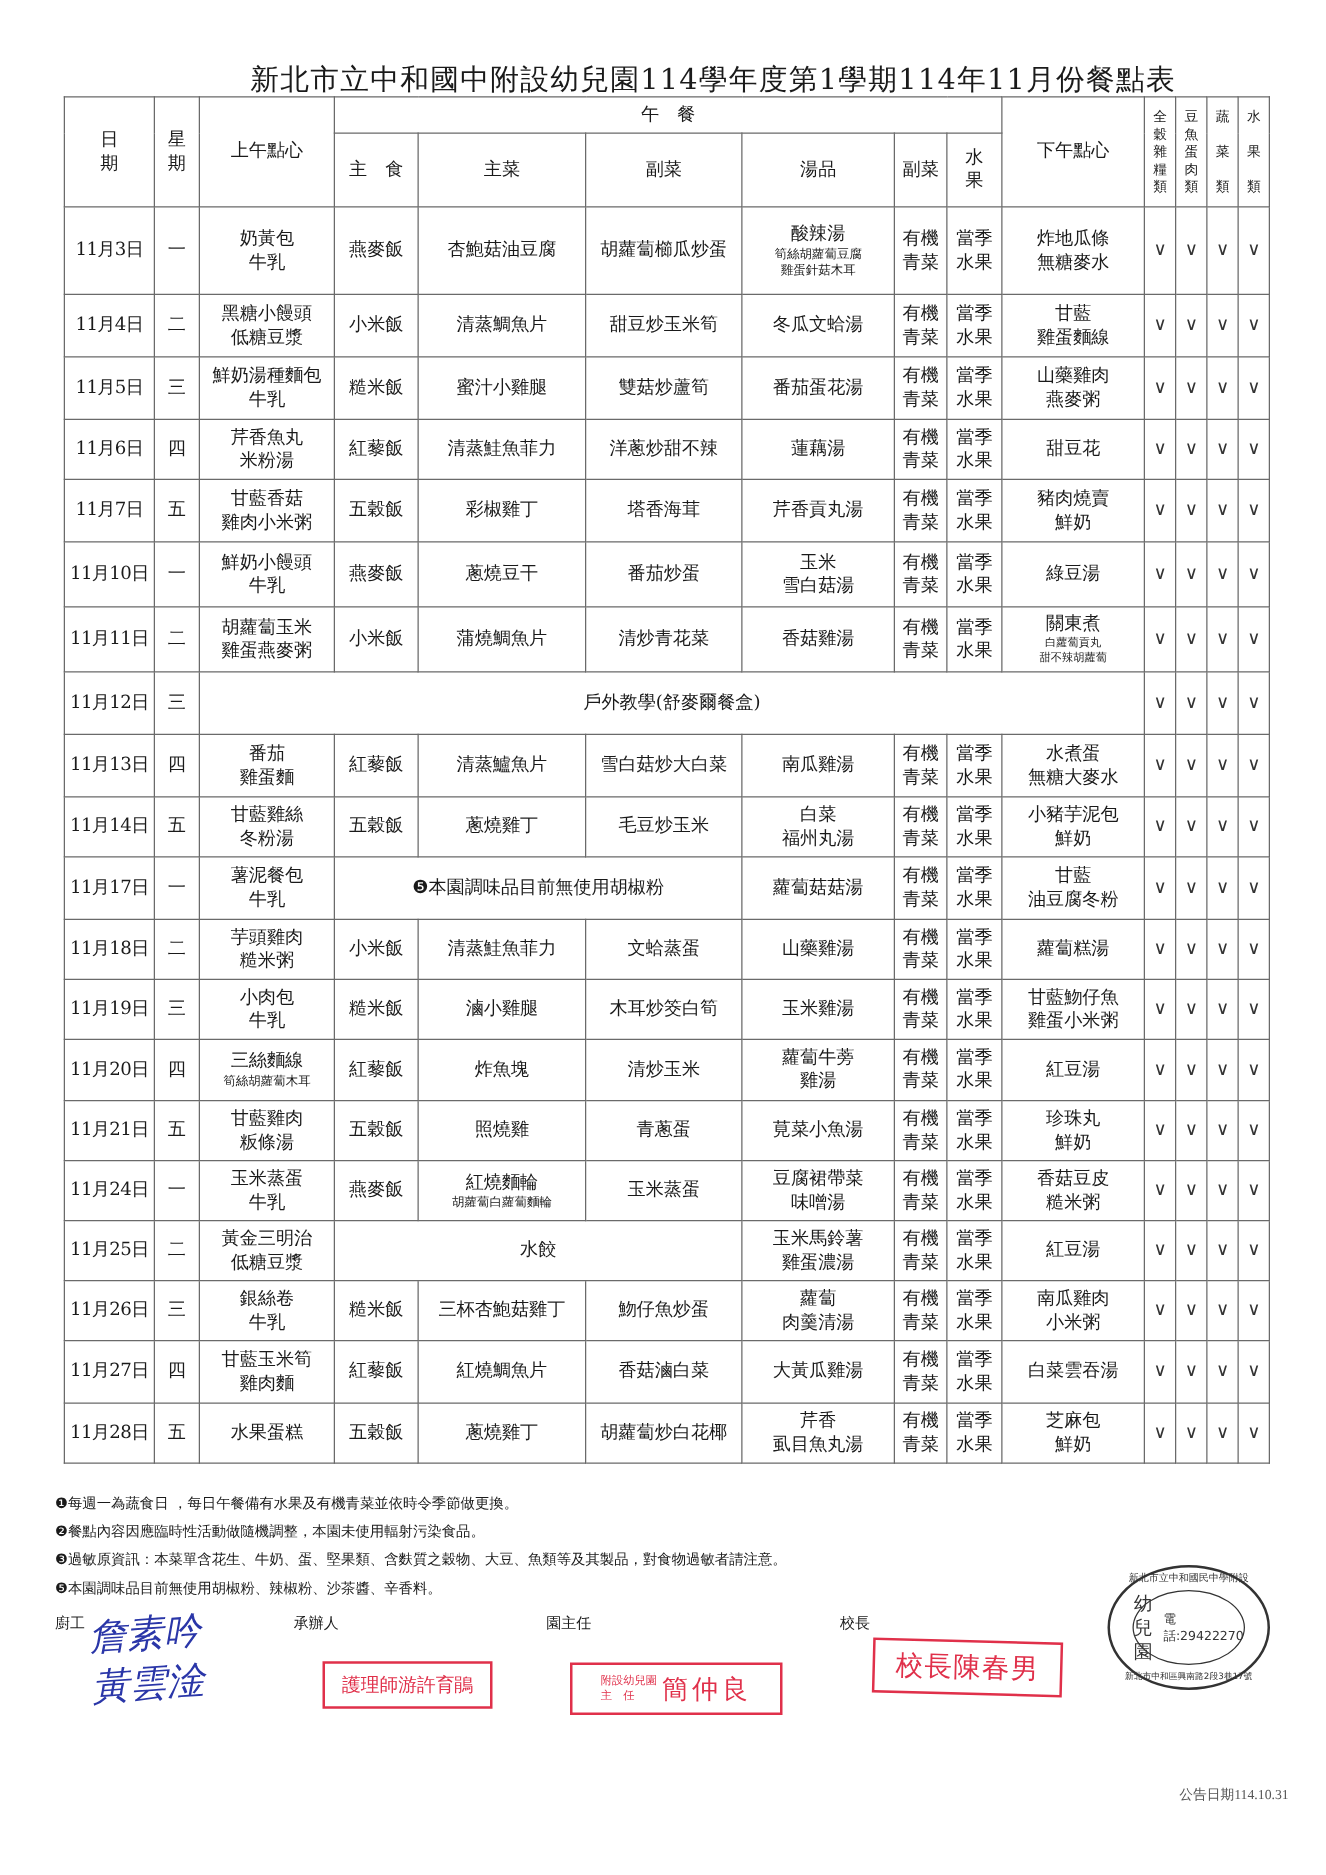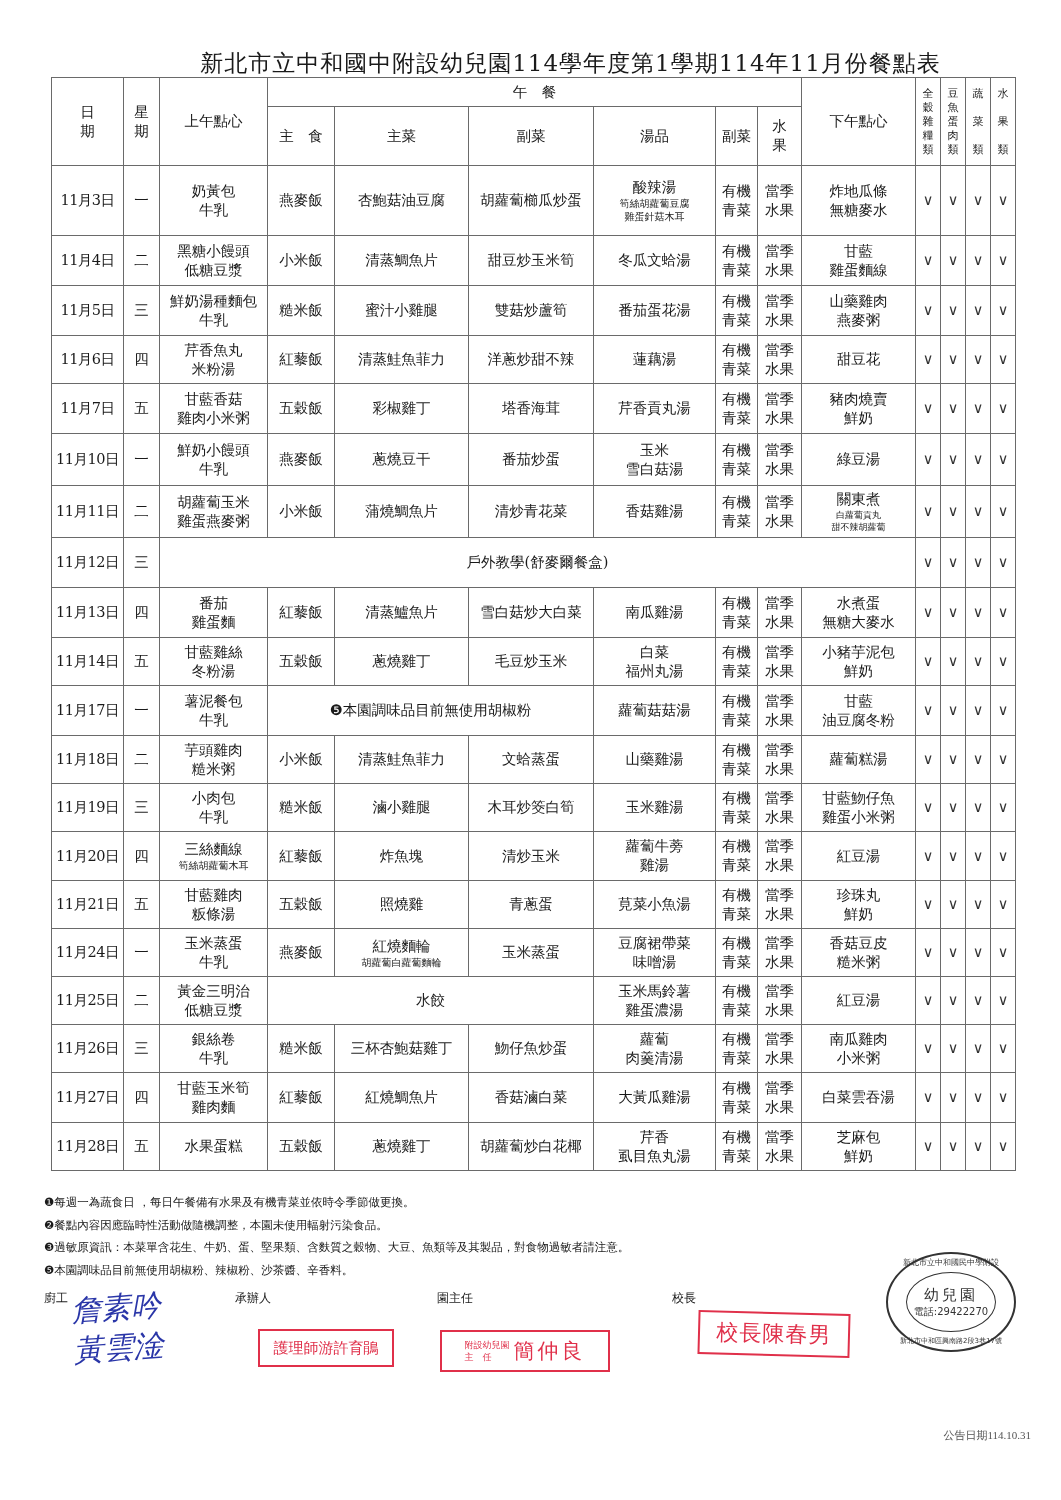--- a/index.html
+++ b/index.html
@@ -27,21 +27,21 @@
   .sig-hand { position: absolute; left: 72px; top: 1288px; color: #2a36a8;
               font-family: "DejaVu Serif", serif; font-size: 30px; line-height: 40px;
               font-style: italic; transform: rotate(-4deg); }
   .stamp { position: absolute; border: 2px solid #e0304a; color: #e0304a;
            font-family: "DejaVu Sans", sans-serif; display: flex; align-items: center;
            justify-content: center; white-space: nowrap; }
   .seal { position: absolute; left: 886px; top: 1252px; width: 126px; height: 96px;
           border: 2px solid #333; border-radius: 50%; display: flex; flex-direction: column;
           align-items: center; justify-content: center; color: #333; font-family: "DejaVu Sans", sans-serif; }
   .seal .inner { width: 88px; height: 58px; border: 1.5px solid #333; border-radius: 50%;
-                 display: flex; flex-direction: column; align-items: center; justify-content: center; }
+                 display: flex; flex-direction: row; align-items: center; justify-content: center; }
   .seal .ring-top { position: absolute; top: 3px; font-size: 8px; }
   .seal .ring-bot { position: absolute; bottom: 4px; font-size: 7px; }
   .seal .main { font-size: 15px; letter-spacing: 3px; }
   .seal .tel { font-size: 10px; }
   .pubdate { position: absolute; right: 30px; top: 1428px; font-family: Liberation Serif, serif;
              font-size: 11px; color: #555; }
 </style>
 </head>
 <body>
 
@@ -777,21 +777,21 @@
 <div class="sig-label" style="left:44px">廚工</div>
 <div class="sig-hand">
   <span class="line">詹素吟</span>
   <span class="line">黃雲淦</span>
 </div>
 
 <div class="sig-label" style="left:235px">承辦人</div>
 <div class="stamp" style="left:258px;top:1329px;width:132px;height:34px;font-size:15px;">護理師游許育鵑</div>
 
 <div class="sig-label" style="left:437px">園主任</div>
-<div class="stamp" style="left:440px;top:1330px;width:166px;height:38px;">
+<div class="stamp" style="left:456px;top:1330px;width:166px;height:38px;">
   <span style="font-size:9px;line-height:12px;display:inline-block;margin-right:4px;">
     <span class="line">附設幼兒園</span>
     <span class="line">主　任</span>
   </span>
   <span style="font-size:21px;letter-spacing:3px;">簡仲良</span>
 </div>
 
 <div class="sig-label" style="left:672px">校長</div>
 <div class="stamp" style="left:698px;top:1312px;width:148px;height:40px;font-size:22px;letter-spacing:1px;transform:rotate(1.5deg);">校長陳春男</div>
 

